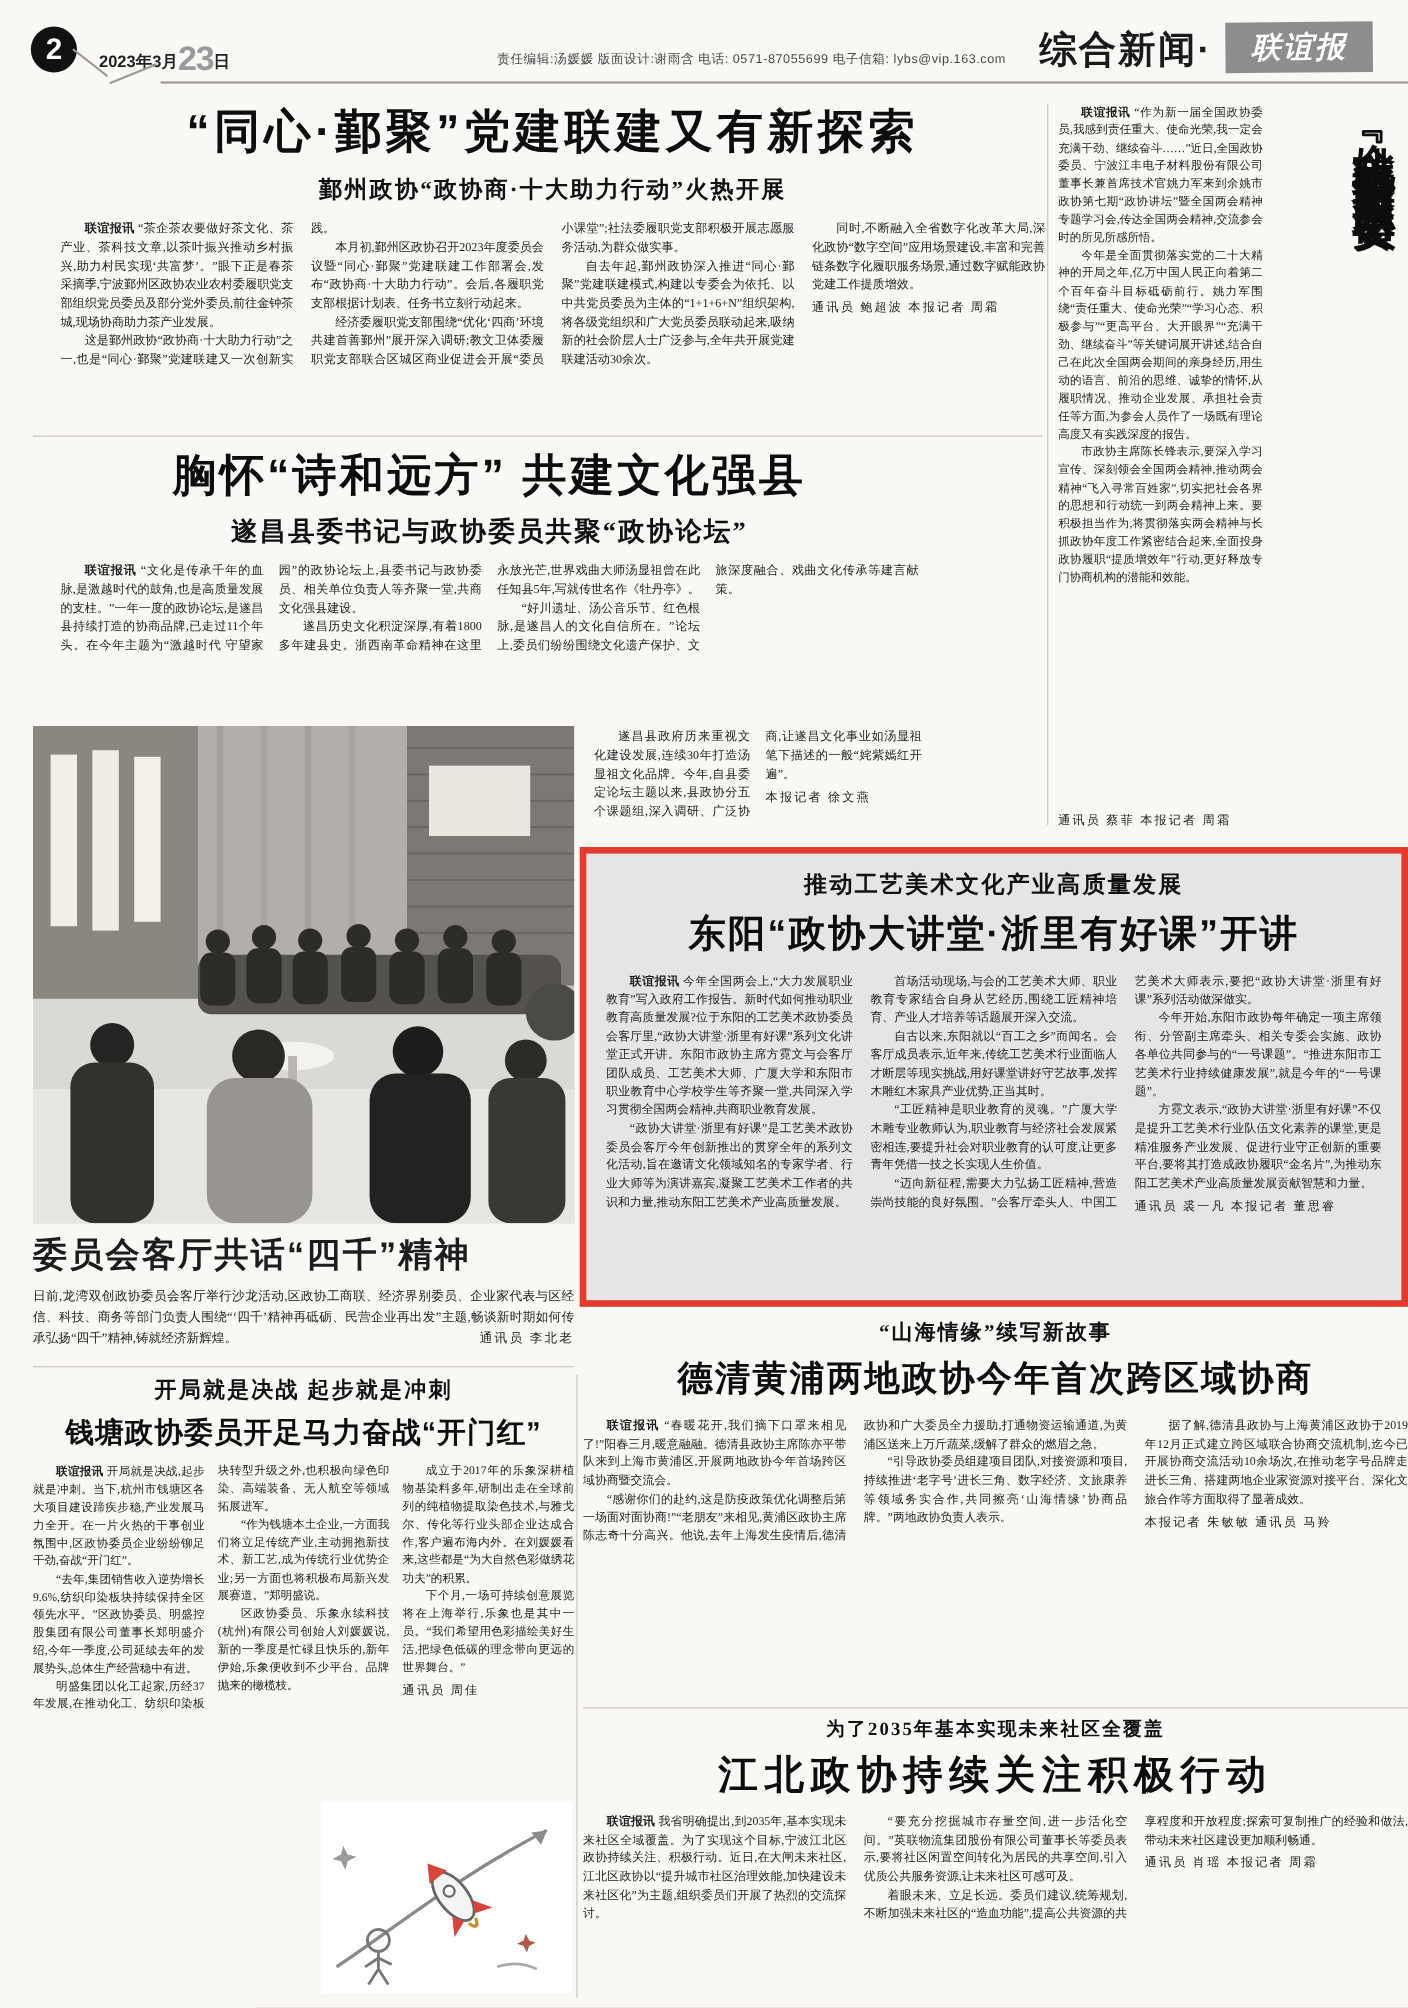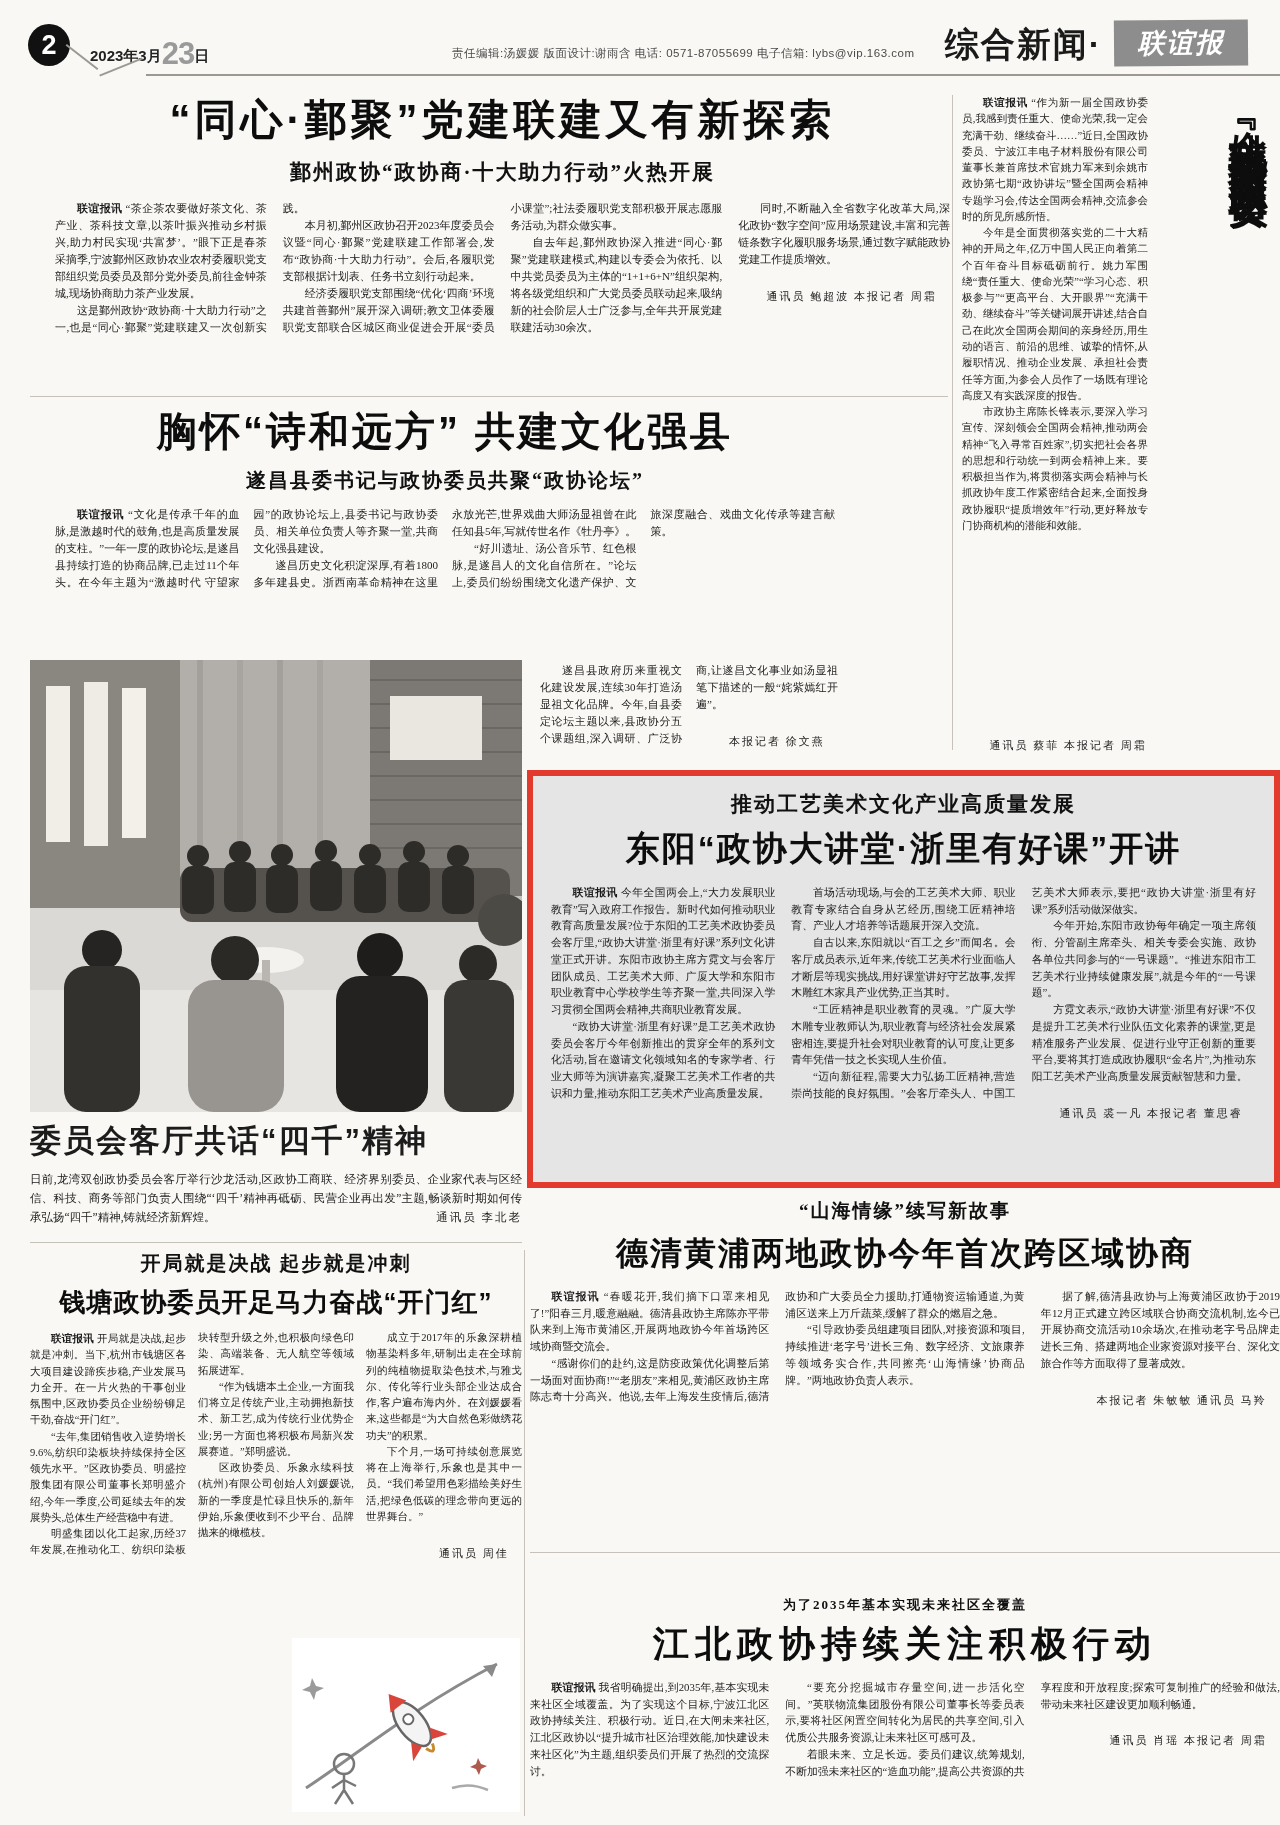--- a/index.html
+++ b/index.html
@@ -23,38 +23,38 @@
   .tick1{position:absolute;left:62px;top:56px;width:40px;border-top:2px solid #9c9892;transform:rotate(38deg);}
   .tick2{position:absolute;left:98px;top:66px;width:46px;border-top:2px solid #9c9892;transform:rotate(-22deg);}
   
   .kicker{text-align:center;font-weight:700;font-size:20px;letter-spacing:2px;color:#111;}
   .headline{text-align:center;font-family:Liberation Sans, sans-serif;
             font-weight:900;color:#0d0d0d;}
   .subhead{text-align:center;font-weight:700;color:#111;}
   .body{font-size:11px;line-height:1.55;text-align:justify;overflow:hidden;column-fill:balance;}
   .body p.para{margin:0;text-indent:2em;}
   .body b{font-family:"Liberation Sans",sans-serif;}
-  .byline{text-align:right;padding-right:1.2em;margin-top:20px;font-size:11px;letter-spacing:2px;color:#222;}
+  .byline{padding-right:1.2em;margin-top:4px;font-size:11px;letter-spacing:2px;color:#222;}
   .rule-h{position:absolute;border-top:1px solid #c6c2ba;}
   .rule-v{position:absolute;border-left:1px solid #c6c2ba;}
   
   .a1{position:absolute;left:55px;top:92px;width:895px;}
   .a1 .headline{font-size:42px;letter-spacing:4px;}
   .a1 .subhead{font-size:21px;margin-top:10px;letter-spacing:2px;}
   .a1 .body{margin-top:14px;height:178px;column-count:4;column-gap:16px;}
   .yuyao{position:absolute;left:962px;top:95px;width:306px;height:658px;display:flex;gap:12px;}
   .yy-paras{width:186px;font-size:10.5px;line-height:1.55;text-align:justify;overflow:hidden;flex:1;}
   .yy-paras p.para{margin:0;text-indent:2em;}
   .yy-col{display:flex;flex-direction:column;}
   .yy-head{width:96px;writing-mode:vertical-rl;font-family:"Liberation Sans",sans-serif;
            font-weight:900;font-size:39px;letter-spacing:4px;color:#0d0d0d;line-height:1.0;
            text-align:start;margin-top:4px;}
   .a2{position:absolute;left:55px;top:404px;width:780px;}
   .a2 .headline{font-size:40px;letter-spacing:3px;}
-  .a2 .subhead{font-size:20px;margin-top:8px;letter-spacing:2px;}
+  .a2 .subhead{font-size:24px;margin-top:8px;letter-spacing:2px;}
   .a2 .body{margin-top:12px;height:140px;column-count:4;column-gap:14px;}
   .a2tail{position:absolute;left:540px;top:662px;width:298px;}
   .a2tail .body{height:98px;column-count:2;column-gap:14px;}
   .photo{position:absolute;left:30px;top:660px;width:492px;height:452px;background:#c9c7c3;}
   .caption{position:absolute;left:30px;top:1120px;width:492px;}
   .cap-title{font-family:"Liberation Sans",sans-serif;font-weight:900;font-size:31px;letter-spacing:2px;}
   .cap-text{margin-top:8px;font-size:11.5px;line-height:1.65;text-align:justify;}
   .cap-byline{float:right;letter-spacing:2px;}
   .redbox{position:absolute;left:527px;top:770px;width:753px;height:418px;box-sizing:border-box;
           border:6px solid #e23a2c;background:#e5e5e5;padding:14px 18px 10px;}
@@ -64,21 +64,21 @@
   .deqing{position:absolute;left:530px;top:1198px;width:750px;}
   .deqing .kicker{font-size:19px;}
   .deqing .headline{font-size:32px;margin-top:8px;letter-spacing:2px;}
   .deqing .body{margin-top:12px;height:212px;column-count:3;column-gap:16px;font-size:10.8px;}
   .qiantang{position:absolute;left:30px;top:1250px;width:492px;height:566px;}
   .qiantang .kicker{font-size:20px;}
   .qiantang .headline{font-size:26px;margin-top:8px;letter-spacing:1px;}
   .qiantang .body{margin-top:10px;height:446px;column-count:3;column-gap:12px;font-size:10.5px;}
   .cartoon{position:absolute;right:2px;bottom:4px;width:228px;height:174px;background:#fff;}
   .jiangbei{position:absolute;left:530px;top:1560px;width:750px;}
-  .jiangbei .kicker{font-size:13px;margin-top:36px;}
+  .jiangbei .kicker{font-size:17px;}
   .jiangbei .headline{font-size:36px;margin-top:6px;letter-spacing:6px;}
   .jiangbei .body{margin-top:10px;height:148px;column-count:3;column-gap:16px;font-size:10.8px;}
 </style>
 </head>
 <body>
 
 <div class="page">
 
   <div class="badge">2</div>
   <div class="date">

